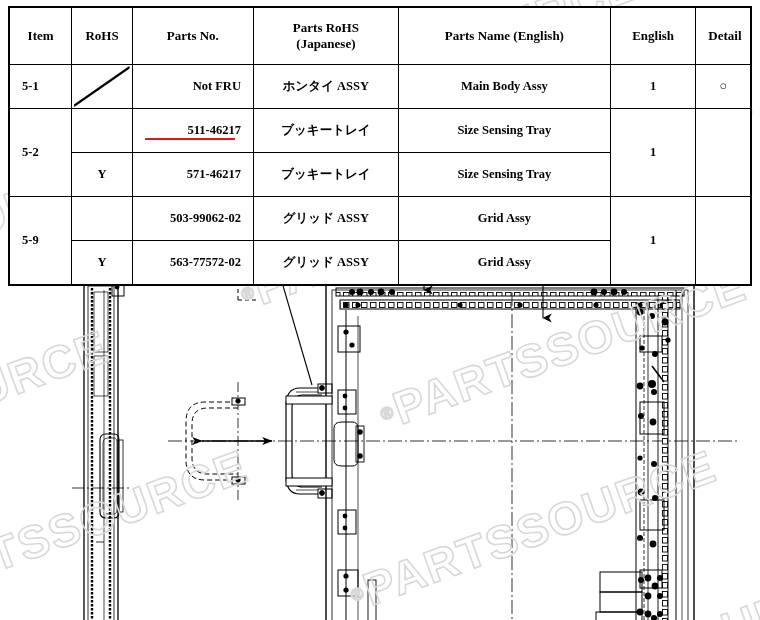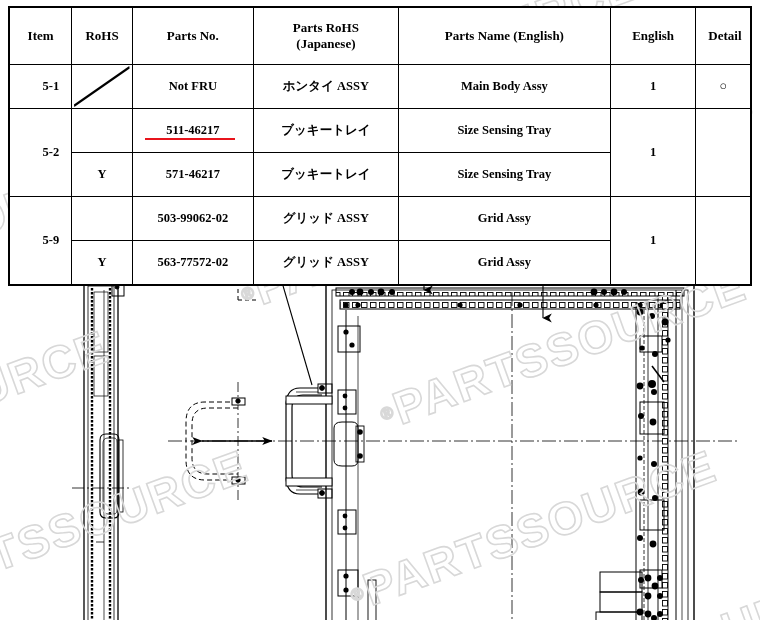--- a/index.html
+++ b/index.html
@@ -7,23 +7,23 @@
        font-family:"Liberation Sans",sans-serif;color:#000;}
 
   
   #parts-table{position:absolute;left:8px;top:6px;width:744px;
                border-collapse:collapse;table-layout:fixed;background:#fff;z-index:5;}
   #parts-table td,#parts-table th{border:1px solid #000;padding:12px;
                font-size:12.5px;font-weight:700;color:#000;
                font-family:"Liberation Serif",serif;}
   #parts-table thead th{height:30px;text-align:center;vertical-align:middle;font-size:13px;}
   #parts-table tbody td{height:19px;vertical-align:middle;}
-  .c-item{text-align:right;}
+  .c-item{text-align:left;}
   .c-rohs{text-align:center;}
-  .c-pno{text-align:center;padding-left:4px;}
+  .c-pno{text-align:right;padding-left:4px;}
   .c-jp{text-align:center;padding-left:3px;font-family:"DejaVu Sans",sans-serif;font-size:11px;}
   .c-en{text-align:center;padding-left:4px;}
   .c-qty{text-align:center;}
   .c-det{text-align:center;}
   #parts-table{border:2px solid #000;}
   .outer-l{border-left:2px solid #000 !important;}
   .outer-r{border-right:2px solid #000 !important;margin-top:48px;}
   .outer-t{border-top:2px solid #000 !important;}
   .outer-b{border-bottom:2px solid #000 !important;}
   .grp-top{border-top:1.6px solid #000 !important;}

